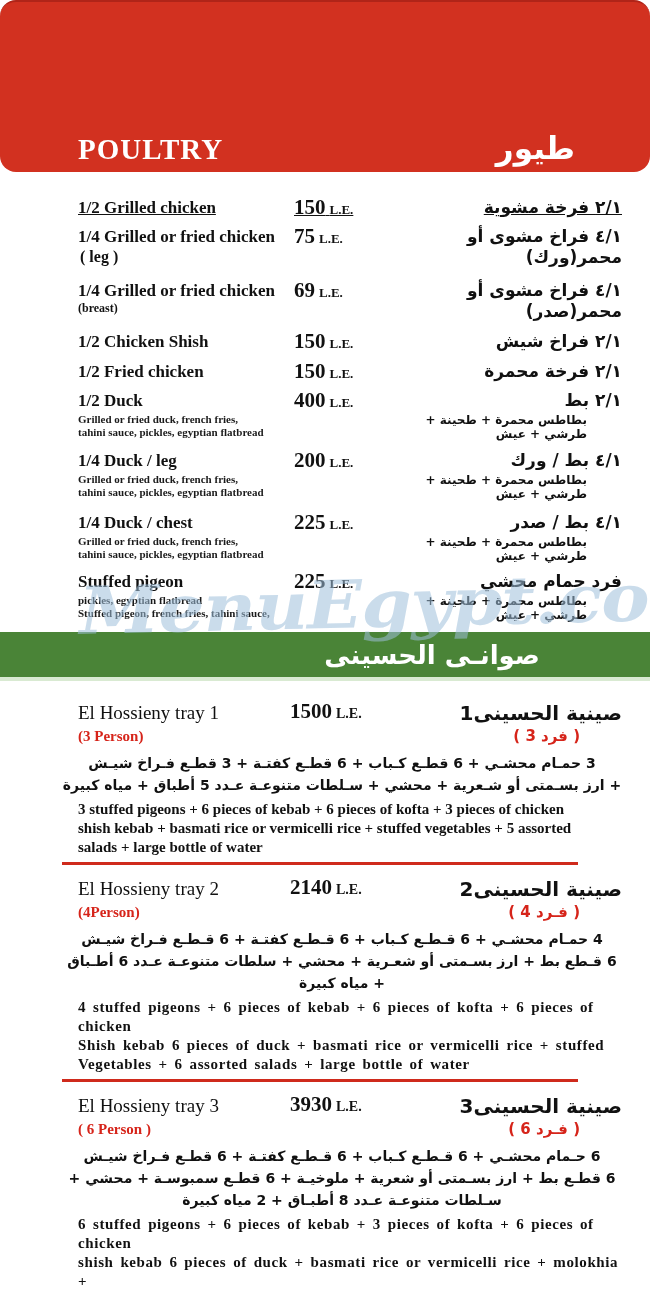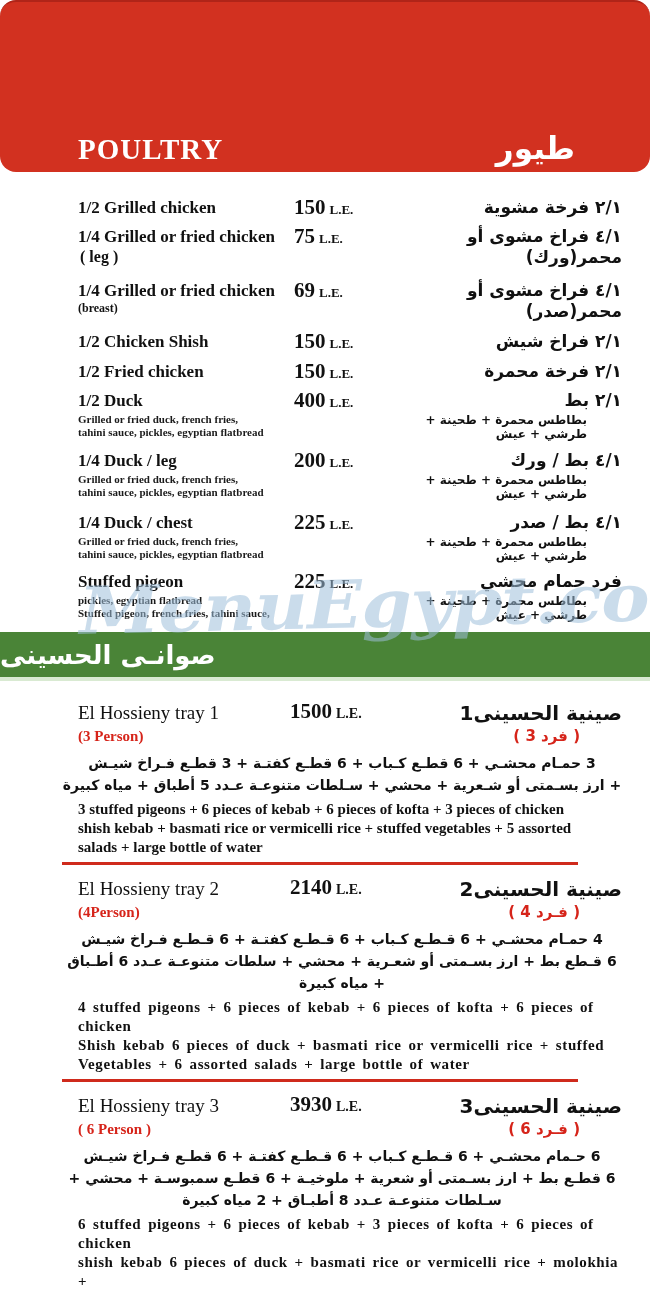--- a/index.html
+++ b/index.html
@@ -30,33 +30,33 @@
   .isub-small{font-size:12px;font-weight:bold;line-height:15px;}
   .col-price{grid-column:2;white-space:nowrap;}
   .price-num{font-size:21px;font-weight:bold;line-height:21px;}
   .price-cur{font-size:13px;font-weight:bold;}
   .col-ar{grid-column:3;text-align:right;direction:rtl;
     font-family:"DejaVu Sans",sans-serif;font-size:17px;font-weight:bold;line-height:21px;}
   .idesc-en{grid-column:1 / span 2;font-size:11px;font-weight:bold;line-height:13px;
     padding:2px 0 0 16px;color:#1a1a1a;}
   .idesc-ar{grid-column:3;text-align:right;direction:rtl;padding:2px 35px 0 0;
     font-family:"DejaVu Sans",sans-serif;font-size:12px;font-weight:bold;line-height:14px;}
-  .item:nth-of-type(1){margin-bottom:8px;}
+  .item:nth-of-type(1){margin-bottom:8px;text-decoration:underline;}
   .item:nth-of-type(2){margin-bottom:12px;}
   .item:nth-of-type(3){margin-bottom:9px;}
   .item:nth-of-type(4){margin-bottom:9px;}
   .item:nth-of-type(5){margin-bottom:8px;}
   .item:nth-of-type(6){margin-bottom:9px;}
   .item:nth-of-type(7){margin-bottom:11px;}
   .item:nth-of-type(8){margin-bottom:8px;}
   .item:nth-of-type(9){margin-bottom:0;}
   
   .banner{
     margin-top:10px;height:45px;background:#4a8437;border-bottom:4px solid #d9ead2;
-    display:flex;align-items:center;justify-content:flex-start;box-sizing:content-box;
+    display:flex;align-items:center;justify-content:flex-end;box-sizing:content-box;
     padding-right:110px;
   }
   .banner .banner-ar{
     color:#fff;font-family:"DejaVu Sans",sans-serif;font-size:26px;font-weight:bold;
     direction:rtl;line-height:1;
   }
   
   .trays{margin:20px 28px 0 62px;width:560px;}
   .tray-head{display:grid;grid-template-columns:228px 130px 1fr;}
   .tname{grid-column:1;padding-left:16px;font-size:19px;font-weight:normal;line-height:24px;}

